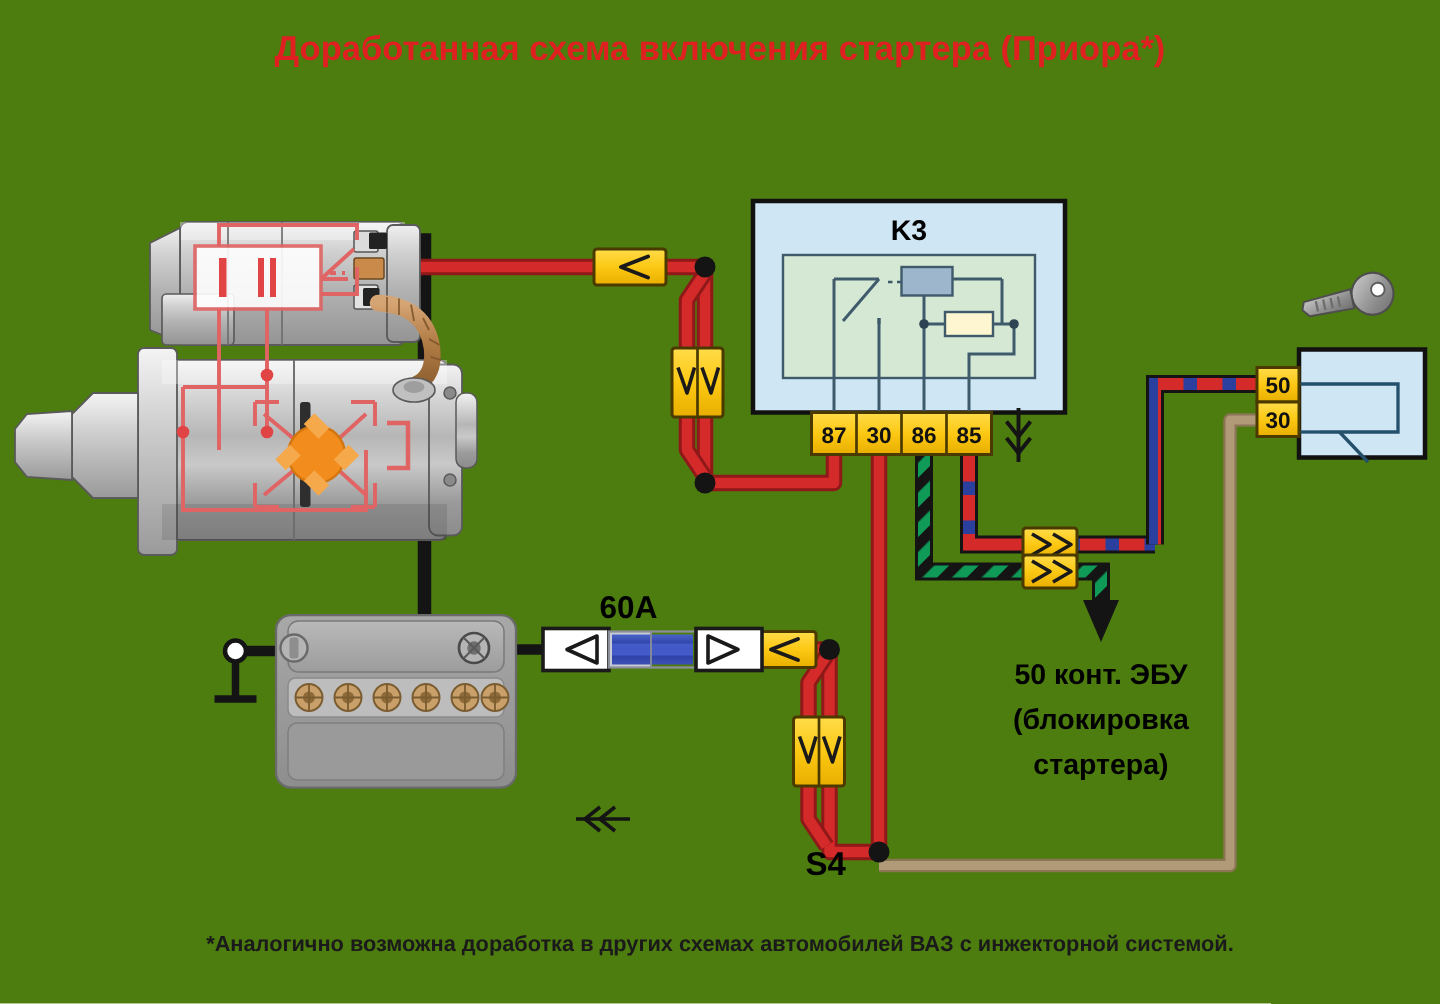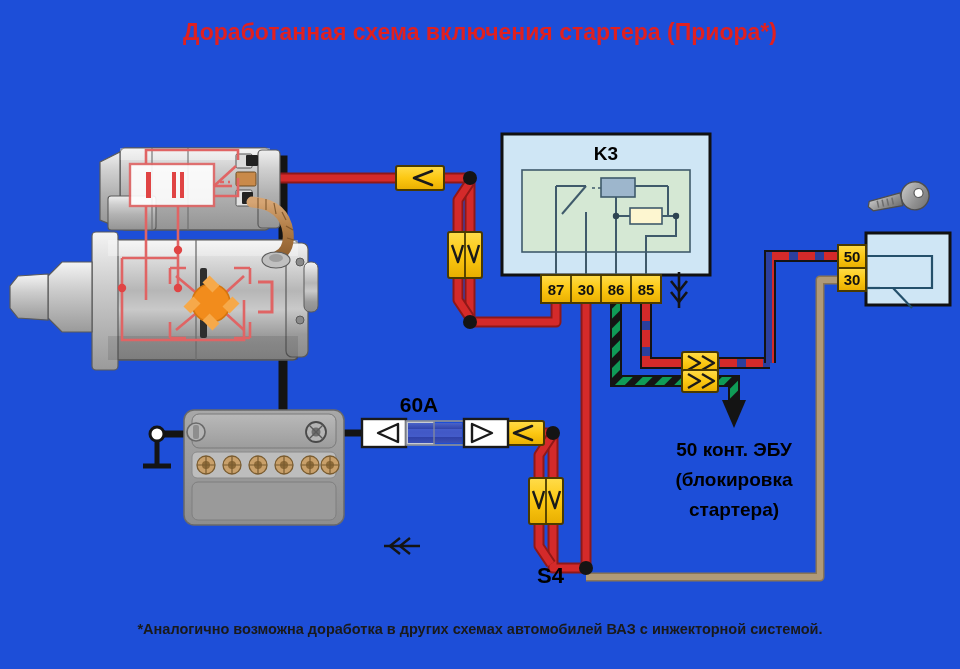--- a/index.html
+++ b/index.html
@@ -11,21 +11,21 @@
     width: 960px;
     height: 669px;
     font-family: "Liberation Sans", sans-serif;
     overflow: hidden;
     position: relative;
   }
   #root {
     position: relative;
     width: 960px;
     height: 669px;
-    background: #1d4ed8;
+    background: #4d7c0f;
   }
   #diagram {
     position: absolute;
     left: 0;
     top: 0;
     width: 960px;
     height: 669px;
   }
   .title-text {
     font-family: "Liberation Sans", sans-serif;

